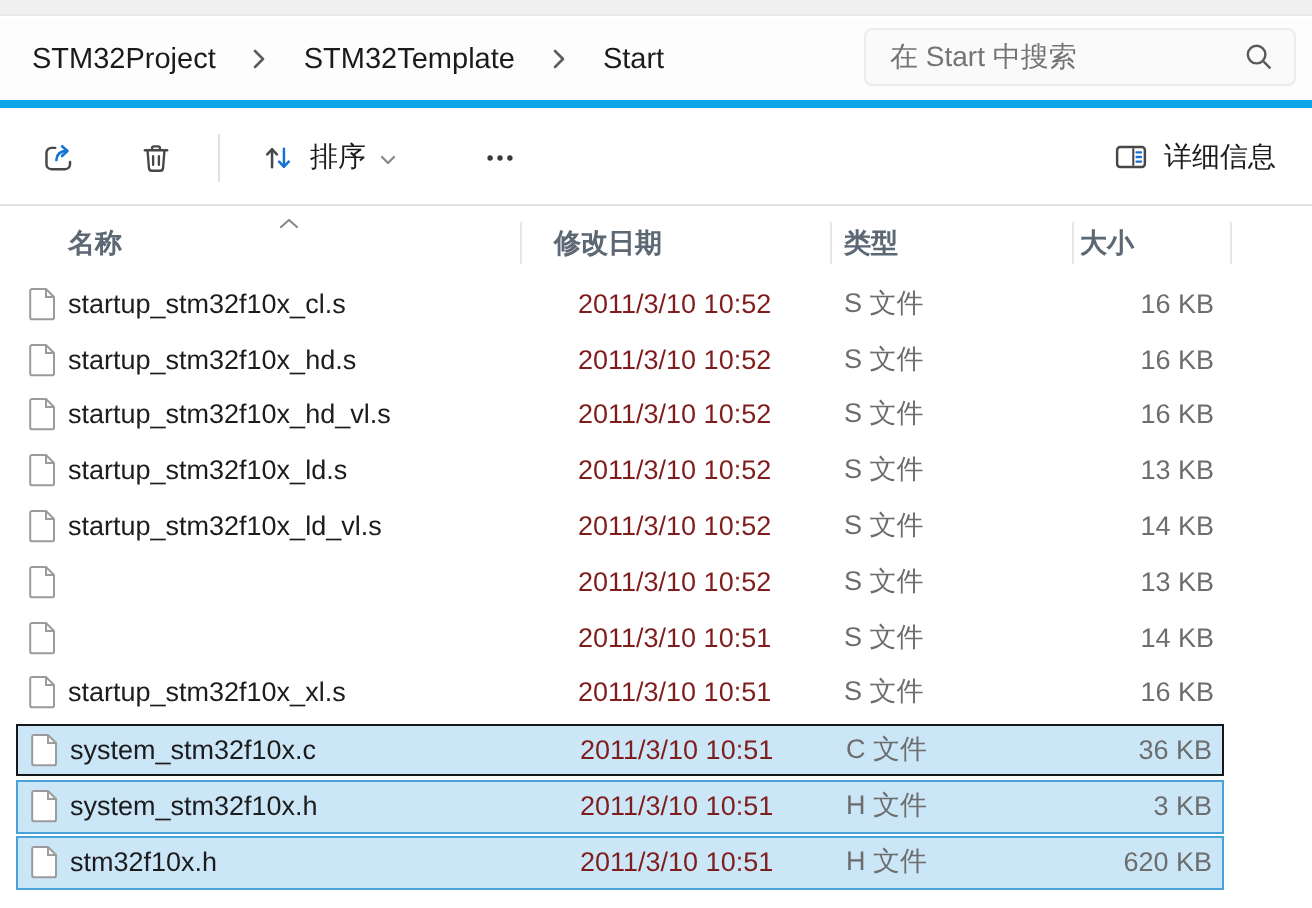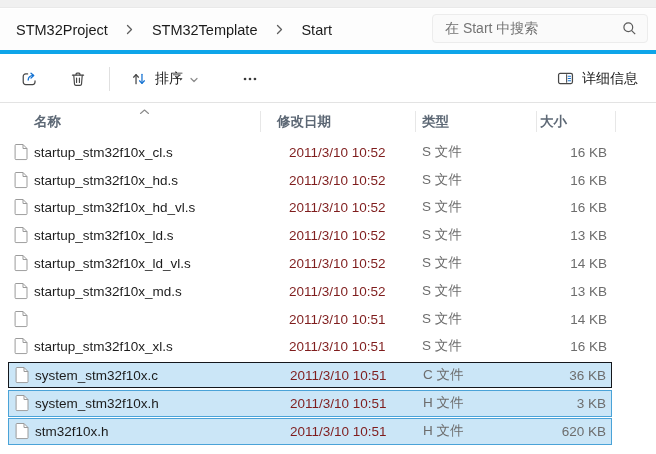--- a/index.html
+++ b/index.html
@@ -233,21 +233,20 @@
     <span class="cell fsize">14 KB</span>
   </div>
 
   <div class="row">
     <span class="ficon">
       <svg width="14" height="17" viewBox="0 0 14 17">
         <path d="M2 1 h7 l4 4 v10.2 a.9.9 0 0 1-.9.9 H2 a.9.9 0 0 1-.9-.9 V1.9 A.9.9 0 0 1 2 1 z" fill="#ffffff" stroke="#9b9b9b" stroke-width="1"></path>
         <path d="M9 1 v4 h4" fill="none" stroke="#9b9b9b" stroke-width="1"></path>
       </svg>
     </span>
-    <span class="cell fname">startup_stm32f10x_md.s</span>
     <span class="cell fdate">2011/3/10 10:52</span>
     <span class="cell ftype">S 文件</span>
     <span class="cell fsize">13 KB</span>
   </div>
 
   <div class="row">
     <span class="ficon">
       <svg width="14" height="17" viewBox="0 0 14 17">
         <path d="M2 1 h7 l4 4 v10.2 a.9.9 0 0 1-.9.9 H2 a.9.9 0 0 1-.9-.9 V1.9 A.9.9 0 0 1 2 1 z" fill="#ffffff" stroke="#9b9b9b" stroke-width="1"></path>
         <path d="M9 1 v4 h4" fill="none" stroke="#9b9b9b" stroke-width="1"></path>

